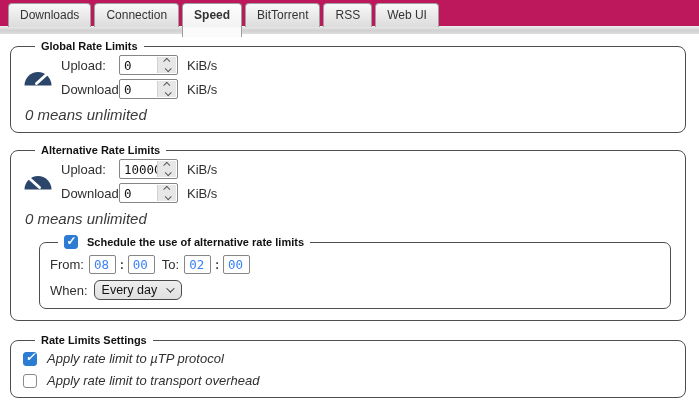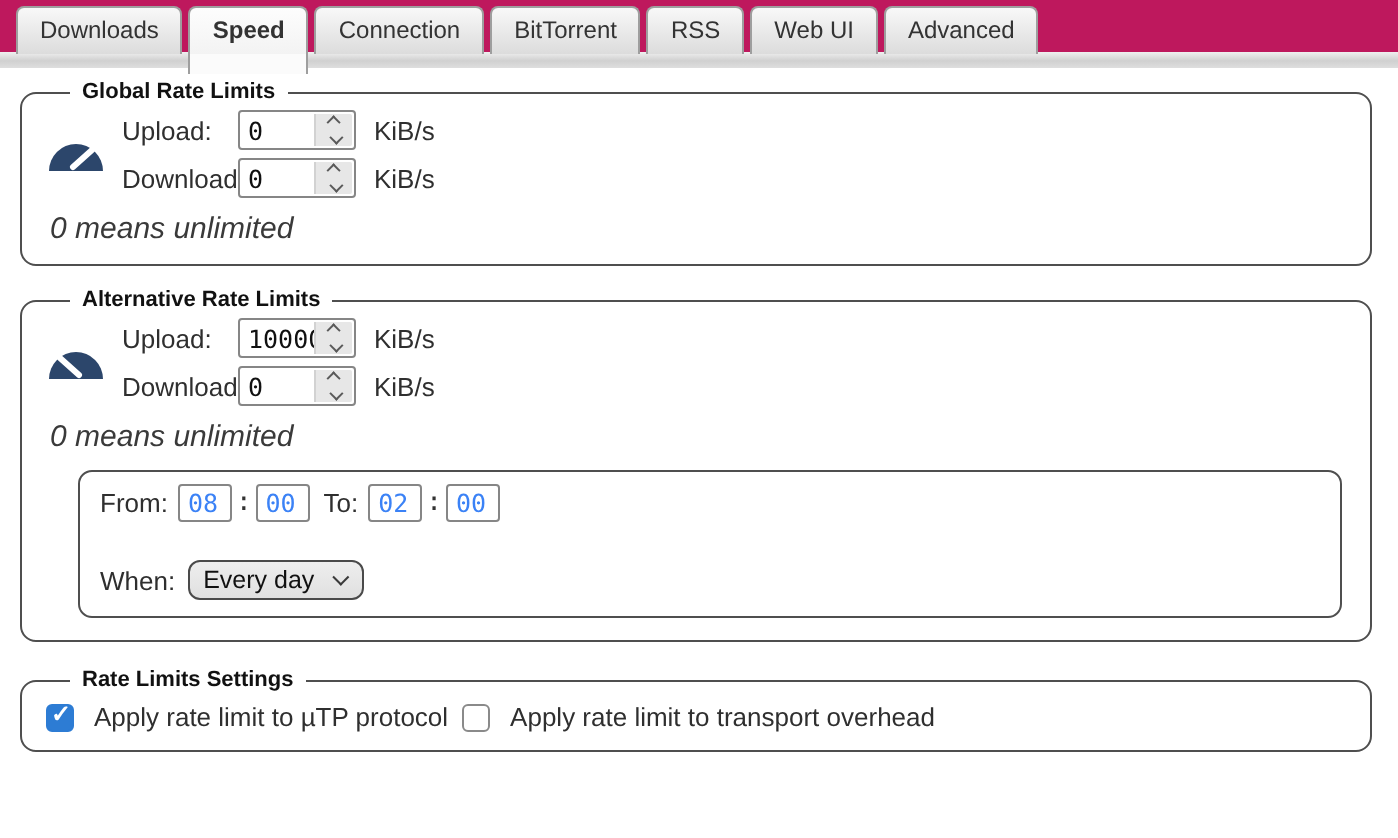--- a/index.html
+++ b/index.html
@@ -96,46 +96,45 @@
   .fs-schedule legend { display:flex; align-items:center; gap:9px; margin-left:8px; }
   .time-row { display:flex; align-items:center; margin-top:4px; }
   .time-row .tlbl { margin-right:5px; }
   .time-input {
     width:27px; height:19px; border:1px solid #868686; border-radius:2px;
     font-family:"DejaVu Sans Mono", monospace; font-size:12.5px; color:#3b82f6;
     padding:0 0 0 4px; margin:0; outline:none; background:#fff;
   }
   .colon { font-family:"DejaVu Sans Mono", monospace; margin:0 2px; color:#333; }
   .to-gap { margin-left:7px; }
-  .when-row { display:flex; align-items:center; gap:6px; margin-top:19px; }
+  .when-row { display:flex; align-items:center; gap:6px; margin-top:6px; }
   .select {
     display:inline-flex; align-items:center; gap:9px; height:20px;
     padding:0 9px 0 7px;
     background:linear-gradient(#eeeeee,#e0e0e0);
     border:1px solid #4a4a4a; border-radius:6px;
     font-family:Liberation Sans, sans-serif; font-size:12.5px; color:#111;
   }
   .dd-chev { width:6px; height:6px; border-left:1.6px solid #3a3a3a; border-top:1.6px solid #3a3a3a; transform:rotate(225deg) translateY(2px); }
 
   
-  .opts { margin-top:4px; display:flex; flex-direction:row; gap:7px; }
+  .opts { margin-top:4px; display:flex; flex-direction:column; gap:7px;font-style:italic; }
   .opt { display:flex; align-items:center; gap:10px; }
 </style>
 </head>
 <body>
 
 <div class="tabbar">
   <div class="tabs">
     <div class="tab">Downloads</div>
+    <div class="tab">Connection</div>
     <div class="tab active">Speed</div>
-    <div class="tab">Connection</div>
     <div class="tab">BitTorrent</div>
     <div class="tab">RSS</div>
     <div class="tab">Web UI</div>
-    <div class="tab">Advanced</div>
   </div>
   <div class="strip"></div>
 </div>
 
 <div class="page">
 
   <fieldset class="fs-global">
     <legend>Global Rate Limits</legend>
     <div class="gauge-grid">
       <span class="gauge">
@@ -202,20 +201,24 @@
               <span class="chev down"></span>
             </span>
           </span>
           <span class="unit">KiB/s</span>
         </div>
       </div>
     </div>
     <div class="note">0 means unlimited</div>
 
     <fieldset class="fs-schedule">
+      <legend>
+        <span class="cb checked"></span>
+        <span>Schedule the use of alternative rate limits</span>
+      </legend>
       <div class="time-row">
         <span class="tlbl">From:</span>
         <input class="time-input" value="08" style="">
         <span class="colon">:</span>
         <input class="time-input" value="00" style="">
         <span class="tlbl to-gap">To:</span>
         <input class="time-input" value="02" style="">
         <span class="colon">:</span>
         <input class="time-input" value="00" style="">
       </div>

